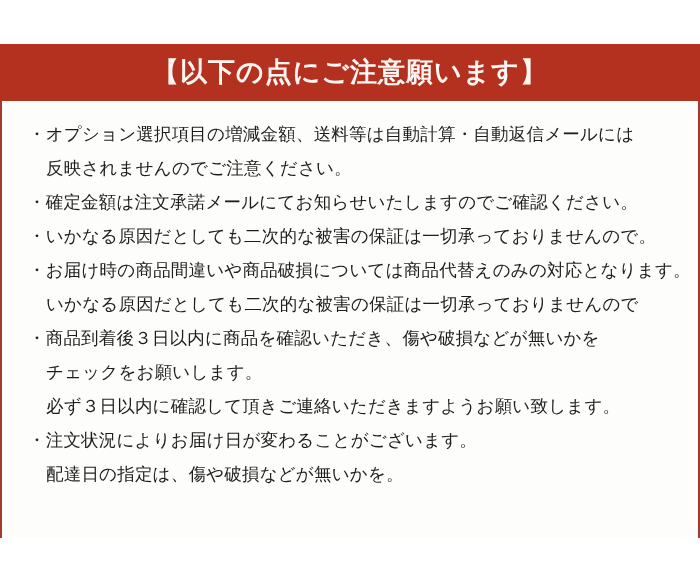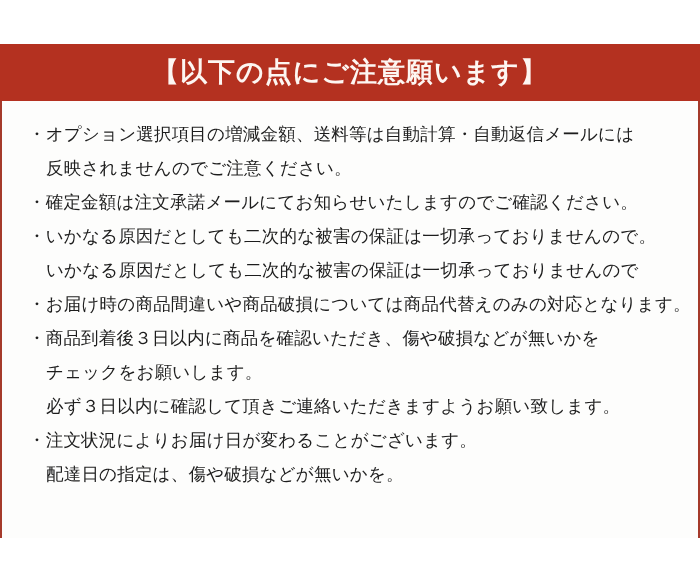--- a/index.html
+++ b/index.html
@@ -59,22 +59,22 @@
 <div class="frame">
   <div class="header">
     <h1>【以下の点にご注意願います】</h1>
   </div>
   <div class="body">
     <div id="notice-lines">
         <div class="line">・オプション選択項目の増減金額、送料等は自動計算・自動返信メールには</div>
         <div class="line indent">反映されませんのでご注意ください。</div>
         <div class="line">・確定金額は注文承諾メールにてお知らせいたしますのでご確認ください。</div>
         <div class="line">・いかなる原因だとしても二次的な被害の保証は一切承っておりませんので。</div>
+        <div class="line">・お届け時の商品間違いや商品破損については商品代替えのみの対応となります。</div>
         <div class="line indent">いかなる原因だとしても二次的な被害の保証は一切承っておりませんので</div>
-        <div class="line">・お届け時の商品間違いや商品破損については商品代替えのみの対応となります。</div>
         <div class="line">・商品到着後３日以内に商品を確認いただき、傷や破損などが無いかを</div>
         <div class="line indent">チェックをお願いします。</div>
         <div class="line indent">必ず３日以内に確認して頂きご連絡いただきますようお願い致します。</div>
         <div class="line">・注文状況によりお届け日が変わることがございます。</div>
         <div class="line indent">配達日の指定は、傷や破損などが無いかを。</div>
       </div>
   </div>
 </div>
 
 </body></html>

